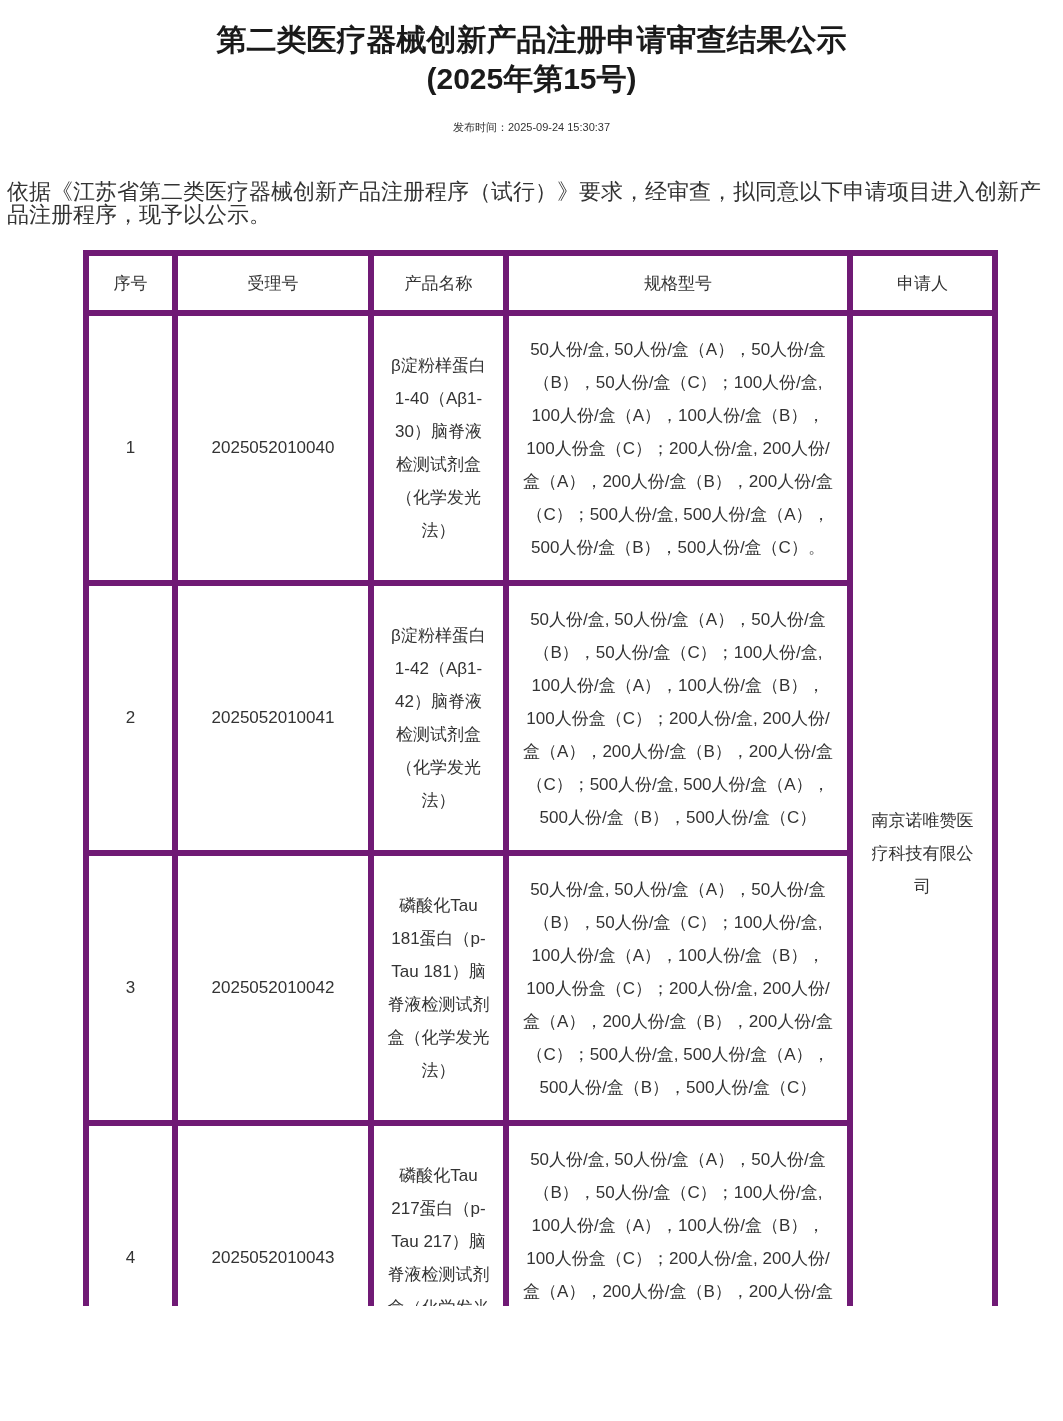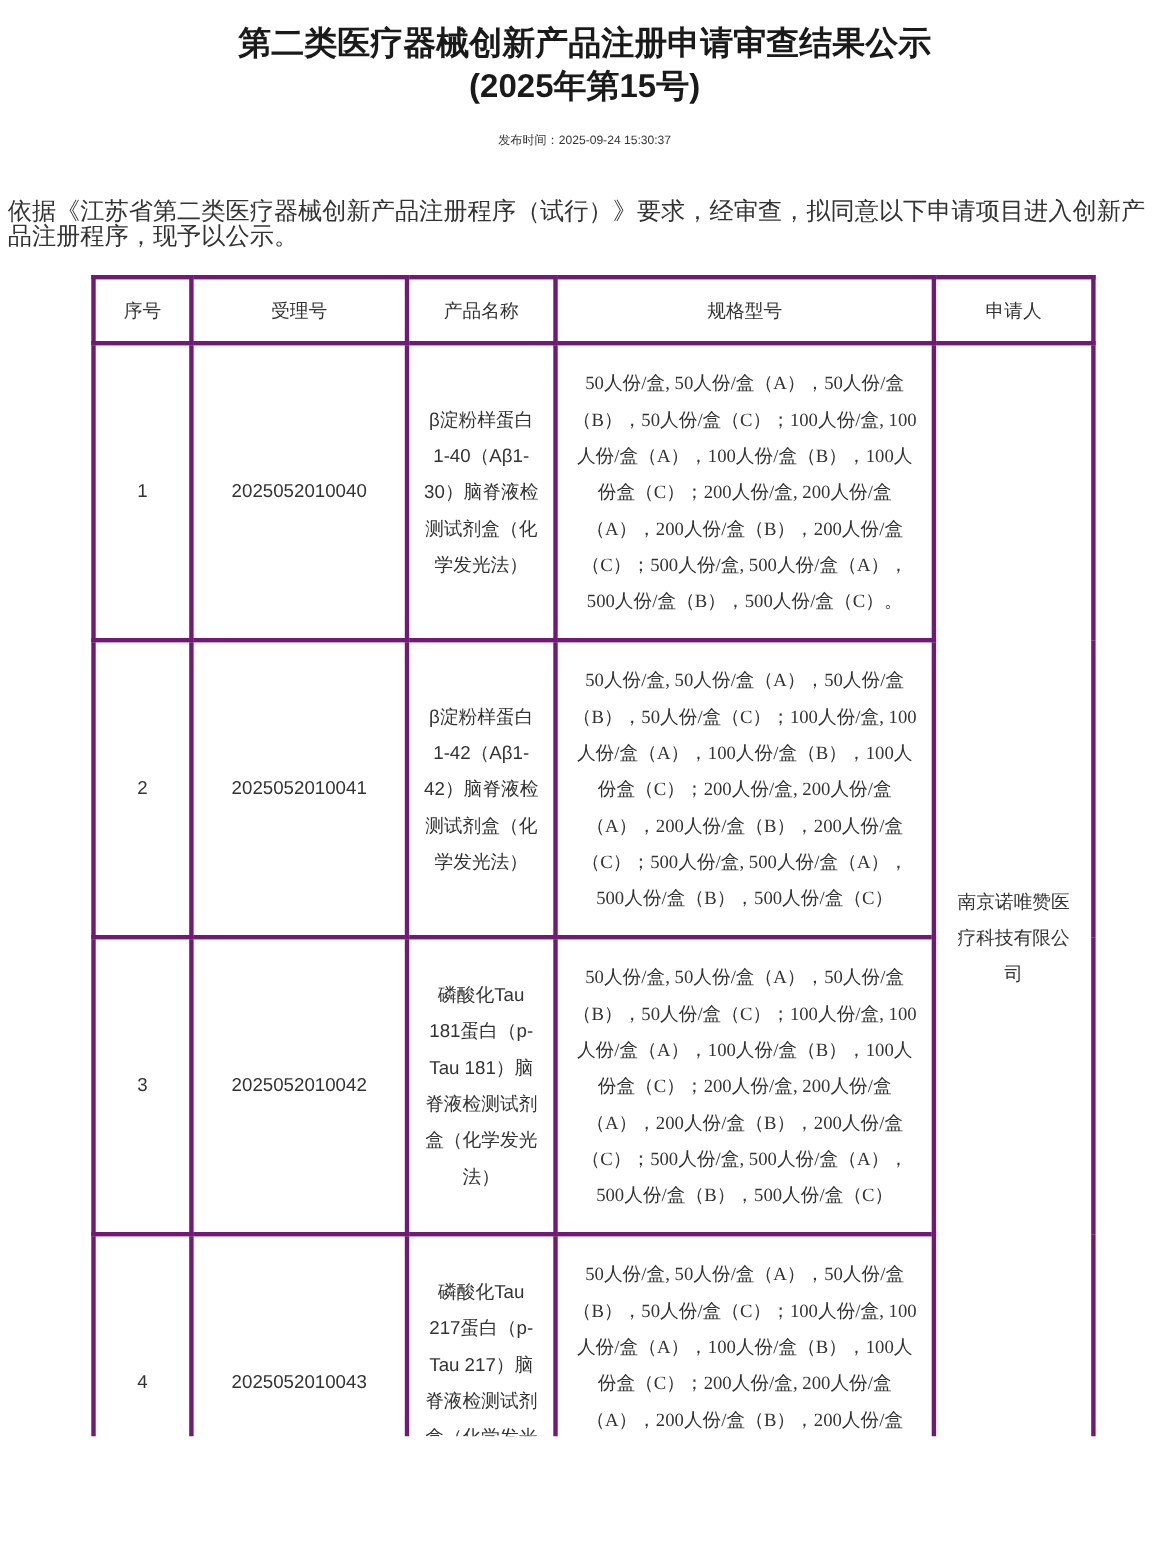--- a/index.html
+++ b/index.html
@@ -41,32 +41,32 @@
     border-collapse: collapse;
     table-layout: fixed;
     background: transparent;
   }
   table.results col.c-seq   { width: 89px; }
   table.results col.c-accno { width: 196px; }
   table.results col.c-pname { width: 135px; }
   table.results col.c-spec  { width: 344px; }
   table.results col.c-appl  { width: 145px; }
   table.results th, table.results td {
-    border: 4px solid #701a75;
+    border: 6px solid #701a75;
     color: #333333;
     font-size: 17px;
     font-weight: 400;
     text-align: center;
     vertical-align: middle;
     background: transparent;
   }
   table.results thead tr { height: 60px; }
   table.results tbody tr { height: 270px; }
   td.cell-pname { padding: 0 13px; line-height: 33px; }
-  td.cell-spec  { padding: 0 10px; line-height: 33px; font-family: Liberation Serif, serif; }
+  td.cell-spec  { padding: 0 10px; line-height: 33px; }
   td.cell-appl  { padding: 0 12px; line-height: 33px; }
   .watermark {
     position: absolute;
     left: 774px;
     top: 1350px;
     z-index: 0;
     display: flex;
     align-items: center;
     gap: 9px;
     pointer-events: none;

